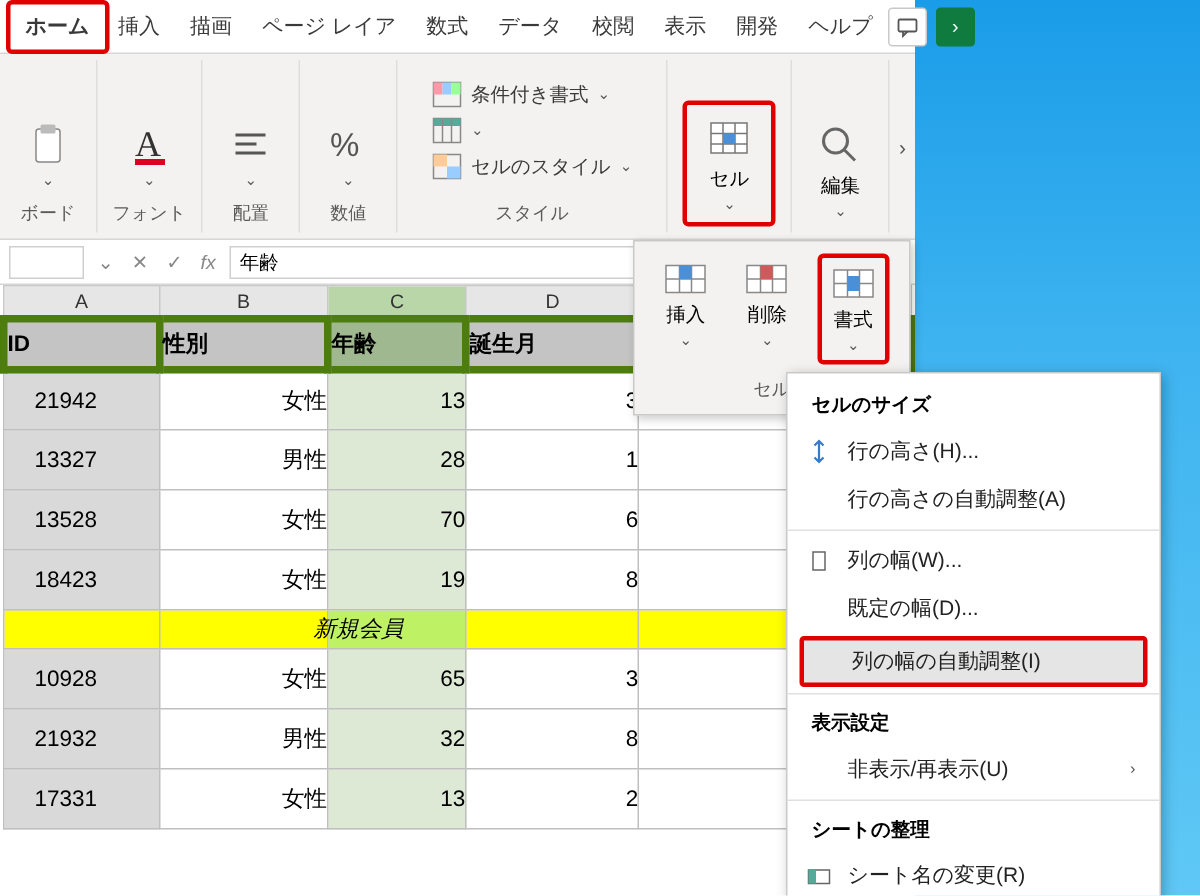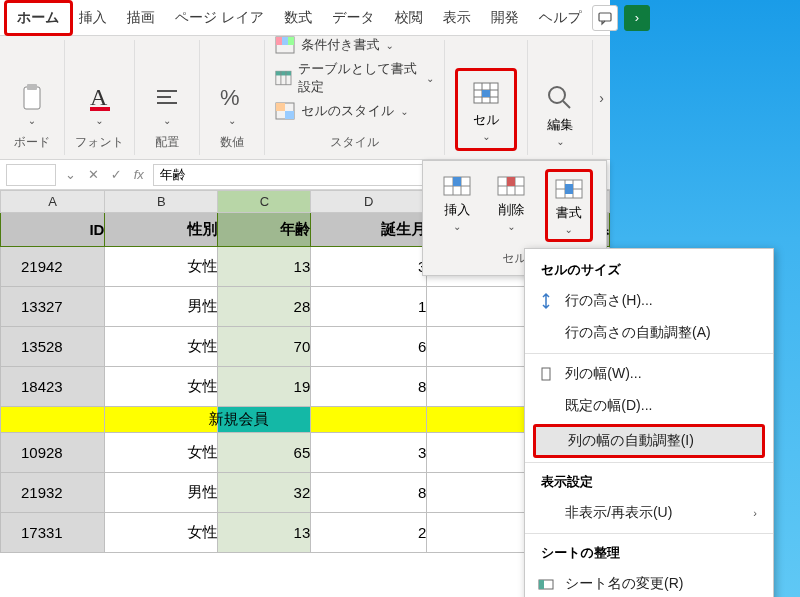--- a/index.html
+++ b/index.html
@@ -165,23 +165,23 @@
       font-weight: normal;
       font-size: 13px;
       color: #333;
       height: 22px;
     }
     .colhdr th.selected {
       background: #b8d6a7;
     }
     .hdr-row td {
       background: #c4c4c4;
-      border: 1px solid #4d7c0f;
+      border: 5px solid #4d7c0f;
       font-weight: bold;
-      text-align: right;
+      text-align: left;
       height: 34px;
       font-size: 15px;
     }
     .hdr-row td.col-c {
       background: #9fb890;
     }
     .data-row td {
       border: 1px solid #bfbfbf;
       text-align: right;
       height: 40px;
@@ -195,21 +195,22 @@
     .data-row td.col-c {
       background: #dde8d5;
     }
     .yellow-row td {
       background: #ffff00;
       height: 26px;
       font-size: 15px;
       border: 1px solid #bfbfbf;
     }
     .yellow-row td.col-c {
-      background: #14b8a6;
+      background: #bef264;
+      font-style: italic;
     }
     .col-a { width: 72px; }
     .col-b { width: 78px; }
     .col-c { width: 64px; }
     .col-d { width: 80px; }
     .col-e { width: 126px; }
     
     .cell-dropdown {
       position: absolute;
       left: 422px;
@@ -373,21 +374,20 @@
           <span>条件付き書式</span>
             <span class="chevron-down">⌄</span>
         </div>
         <div class="style-item">
           <svg width="20" height="18" viewBox="0 0 20 18">
               <rect x="1" y="1" width="18" height="16" fill="none" stroke="#888"></rect>
               <rect x="1" y="1" width="18" height="5" fill="#5a9"></rect>
               <line x1="7" y1="1" x2="7" y2="17" stroke="#888"></line>
               <line x1="13" y1="1" x2="13" y2="17" stroke="#888"></line>
             </svg>
-          <span>テーブルとして書式設定</span>
             <span class="chevron-down">⌄</span>
         </div>
         <div class="style-item">
           <svg width="20" height="18" viewBox="0 0 20 18">
               <rect x="1" y="1" width="18" height="16" fill="none" stroke="#888"></rect>
               <rect x="1" y="1" width="9" height="8" fill="#fc9"></rect>
               <rect x="10" y="9" width="9" height="8" fill="#9cf"></rect>
             </svg>
           <span>セルのスタイル</span>
             <span class="chevron-down">⌄</span>

